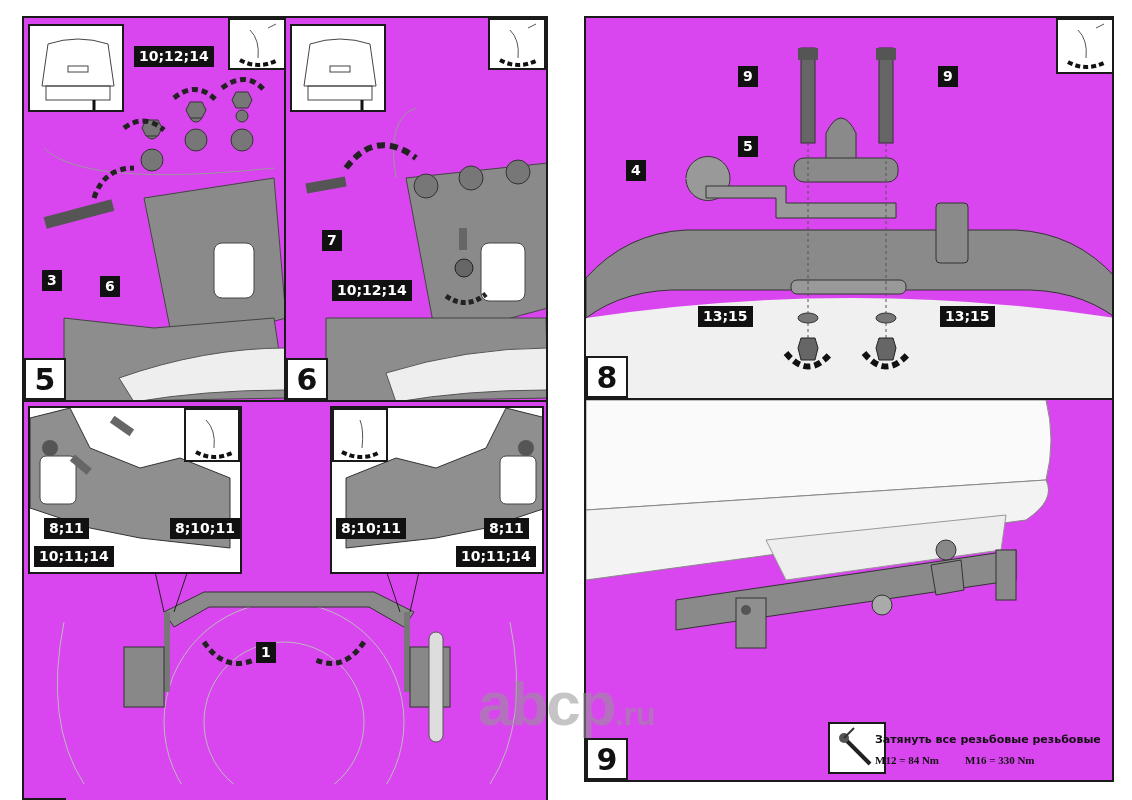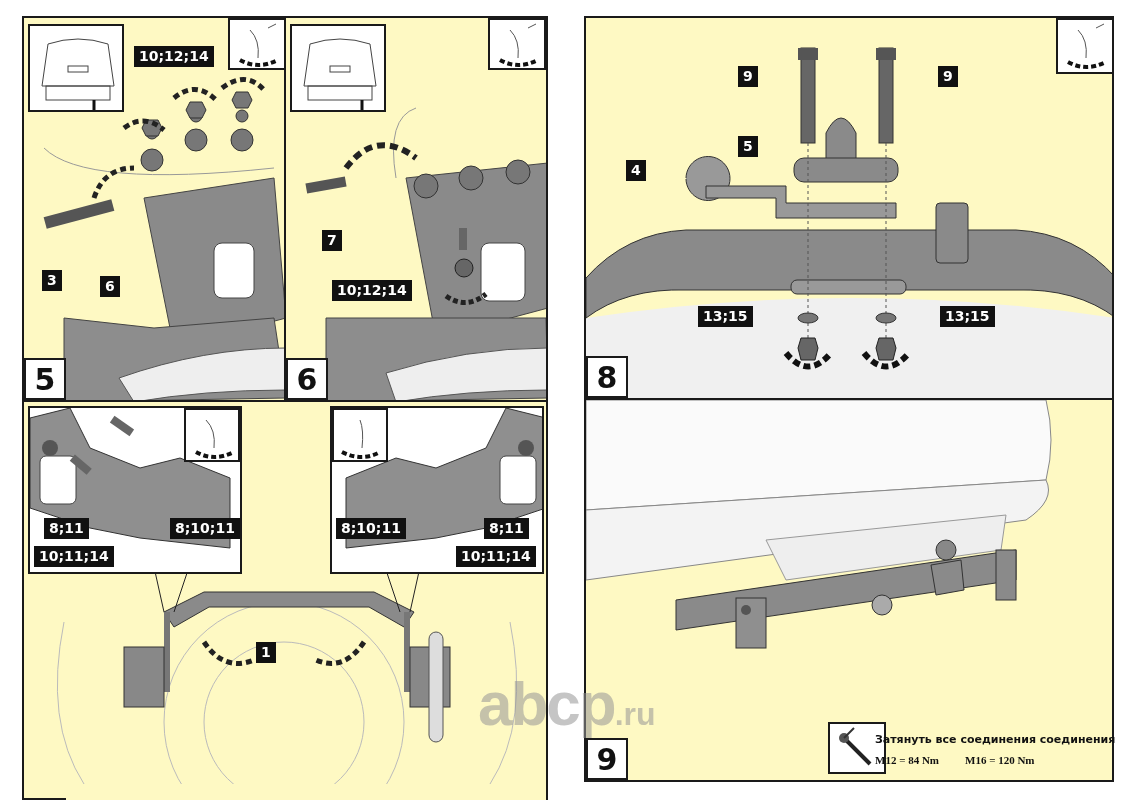--- a/index.html
+++ b/index.html
@@ -1,17 +1,17 @@
 <!DOCTYPE html>
 <html><head>
 <meta charset="utf-8">
 <style>
   * { box-sizing: border-box; margin: 0; padding: 0; }
   body { width: 1132px; height: 800px; background: #ffffff; position: relative; overflow: hidden; font-family: "DejaVu Sans", sans-serif; }
-  .panel { position: absolute; border: 2px solid #1a1a1a; background: #fef9c3; overflow: hidden; }
+  .panel { position: absolute; border: 2px solid #1a1a1a; background: #d946ef; overflow: hidden; }
   .step-num { position: absolute; width: 42px; height: 42px; border: 2px solid #1a1a1a; background: #fff; font: bold 30px "DejaVu Sans", sans-serif; display: flex; align-items: center; justify-content: center; color: #111; z-index: 5; }
   .callout { position: absolute; background: #111; color: #fff; font: bold 14px "DejaVu Sans", sans-serif; padding: 2px 5px; line-height: 17px; white-space: nowrap; z-index: 4; }
   .inset { position: absolute; border: 2px solid #1a1a1a; background: #fff; z-index: 3; overflow: hidden; }
   svg { position: absolute; left: 0; top: 0; }
   .torque-box { position: absolute; left: 828px; top: 722px; width: 58px; height: 52px; border: 2px solid #1a1a1a; background: #fff; }
   .torque-text { position: absolute; left: 875px; top: 730px; font: bold 11px "DejaVu Sans", sans-serif; color: #111; line-height: 20px; }
   .torque-text span { margin-right: 26px; font-family: Liberation Serif, serif; }
   .watermark { position: absolute; left: 478px; top: 668px; font: bold 62px "Liberation Sans", sans-serif; color: rgba(150,150,150,0.55); letter-spacing: -2px; z-index: 10; }
   .watermark small { font-size: 32px; letter-spacing: 0; }
 </style>
@@ -214,21 +214,21 @@
 </div>
 
 <div class="torque-box">
   <svg width="54" height="48">
     <line x1="14" y1="14" x2="40" y2="40" stroke="#222" stroke-width="4"></line>
     <circle cx="14" cy="14" r="5" fill="#555"></circle>
     <line x1="14" y1="14" x2="24" y2="4" stroke="#333" stroke-width="2"></line>
   </svg>
 </div>
 <div class="torque-text">
-  <div>Затянуть все соединения соединения</div>
+  <div>Затянуть все резьбовые резьбовые</div>
   <div>
-    <span>M12 = 84 Nm</span><span>M16 = 120 Nm</span>
+    <span>M12 = 84 Nm</span><span>M16 = 330 Nm</span>
   </div>
 </div>
 
 <div class="watermark">
   <span>abcp</span><small>.ru</small>
 </div>
 
 </body></html>

